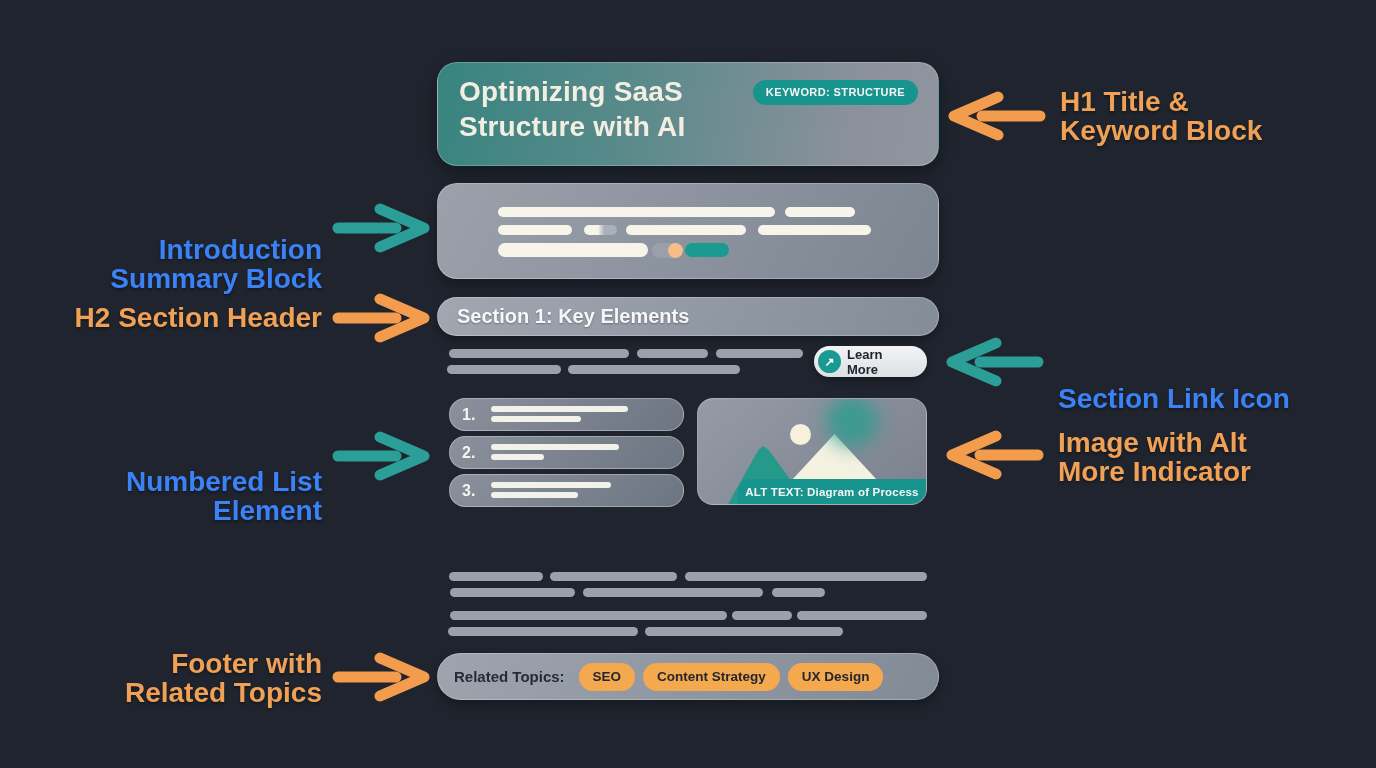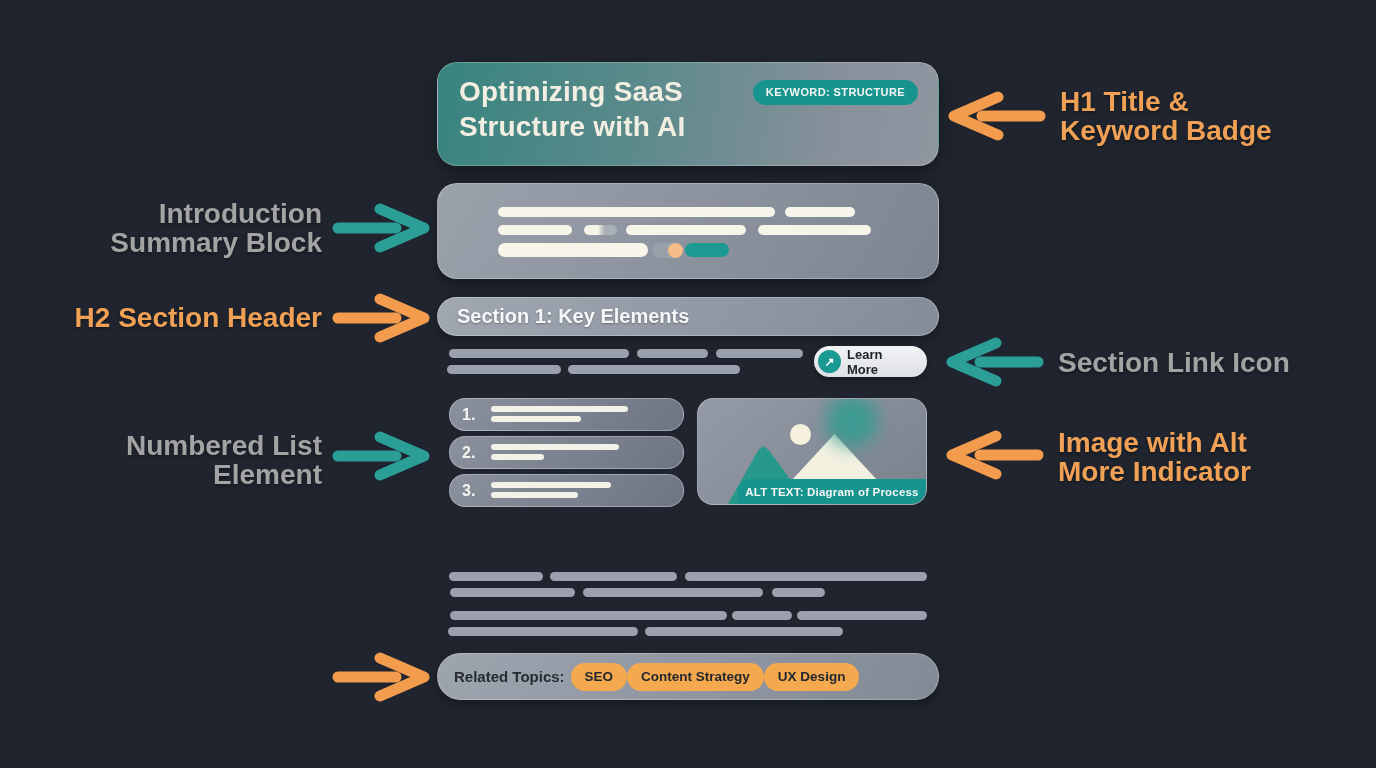--- a/index.html
+++ b/index.html
@@ -59,32 +59,32 @@
   .mtn-white{position:absolute;left:93px;bottom:23px;width:87px;height:47px;background:#f4f1e1;
         clip-path:polygon(50% 0,100% 100%,0 100%);}
   .mtn-teal{position:absolute;left:30px;bottom:0;width:80px;height:58px;background:#27998b;
         clip-path:polygon(38% 7%,44% 0,51% 7%,100% 100%,0 100%);}
   .alt-badge{position:absolute;left:40px;right:0;bottom:0;height:25px;background:#17948e;
         border-radius:12px 0 0 0;display:flex;align-items:center;justify-content:center;
         color:#f4f7f6;font-size:11.5px;font-weight:bold;letter-spacing:.2px;}
 
   .footer-bar{left:437px;top:653px;width:502px;height:47px;border-radius:23.5px;
         background:linear-gradient(120deg,#9da4ae 0%,#828a96 100%);
-        border:1px solid rgba(255,255,255,.25);display:flex;align-items:center;
+        border:1px solid rgba(255,255,255,.25);display:flex;align-items:center;gap:8px;
         padding:0 0 0 16px;box-sizing:border-box;box-shadow:0 5px 12px rgba(0,0,0,.3);}
   .footer-label{font-size:15px;font-weight:bold;color:#262b34;margin-right:6px;}
   .topic-pill{height:28px;border-radius:14px;background:#f5a94e;color:#23272e;font-size:13.5px;
         font-weight:bold;display:flex;align-items:center;padding:0 14px;}
 
   
   .ann{position:absolute;font-weight:bold;font-size:28px;line-height:29px;
         text-shadow:0 2px 3px rgba(0,0,0,.35);}
   .ann span{display:block;}
   .ann.ra{text-align:right;}
-  .teal-txt{color:#a3a3a3;}
+  .teal-txt{color:#3b82f6;margin-top:36px;}
   .orange-txt{color:#f0a155;}
   .arrow{position:absolute;width:100px;height:52px;}
   .arrow svg{width:100%;height:100%;}
   .arrow.teal{color:#2a9e97;}
   .arrow.orange{color:#f49c4e;}
 </style>
 </head>
 <body>
 
 <div id="stage">
@@ -192,36 +192,40 @@
     <span>Numbered List</span>
     <span>Element</span>
   </div>
   <div class="arrow teal" style="left:330px;top:430px;">
     <svg viewBox="0 0 100 52">
         <line x1="8" y1="26" x2="66" y2="26" stroke="currentColor" stroke-width="11" stroke-linecap="round"></line>
         <polyline points="50,7 94,26 50,45" fill="none" stroke="currentColor" stroke-width="11" stroke-linecap="round" stroke-linejoin="round"></polyline>
       </svg>
   </div>
 
+  <div class="ann ra orange-txt" style="left:80px;top:649px;width:242px;">
+    <span>Footer with</span>
+    <span>Related Topics</span>
+  </div>
   <div class="arrow orange" style="left:330px;top:651px;">
     <svg viewBox="0 0 100 52">
         <line x1="8" y1="26" x2="66" y2="26" stroke="currentColor" stroke-width="11" stroke-linecap="round"></line>
         <polyline points="50,7 94,26 50,45" fill="none" stroke="currentColor" stroke-width="11" stroke-linecap="round" stroke-linejoin="round"></polyline>
       </svg>
   </div>
 
   <div class="arrow orange" style="left:948px;top:90px;">
     <svg viewBox="0 0 100 52">
         <line x1="92" y1="26" x2="34" y2="26" stroke="currentColor" stroke-width="11" stroke-linecap="round"></line>
         <polyline points="50,7 6,26 50,45" fill="none" stroke="currentColor" stroke-width="11" stroke-linecap="round" stroke-linejoin="round"></polyline>
       </svg>
   </div>
   <div class="ann orange-txt" style="left:1060px;top:87px;">
     <span>H1 Title &amp;</span>
-    <span>Keyword Badge</span>
+    <span>Keyword Block</span>
   </div>
 
   <div class="arrow teal" style="left:946px;top:336px;">
     <svg viewBox="0 0 100 52">
         <line x1="92" y1="26" x2="34" y2="26" stroke="currentColor" stroke-width="11" stroke-linecap="round"></line>
         <polyline points="50,7 6,26 50,45" fill="none" stroke="currentColor" stroke-width="11" stroke-linecap="round" stroke-linejoin="round"></polyline>
       </svg>
   </div>
   <div class="ann teal-txt" style="left:1058px;top:348px;">
     <span>Section Link Icon</span>

